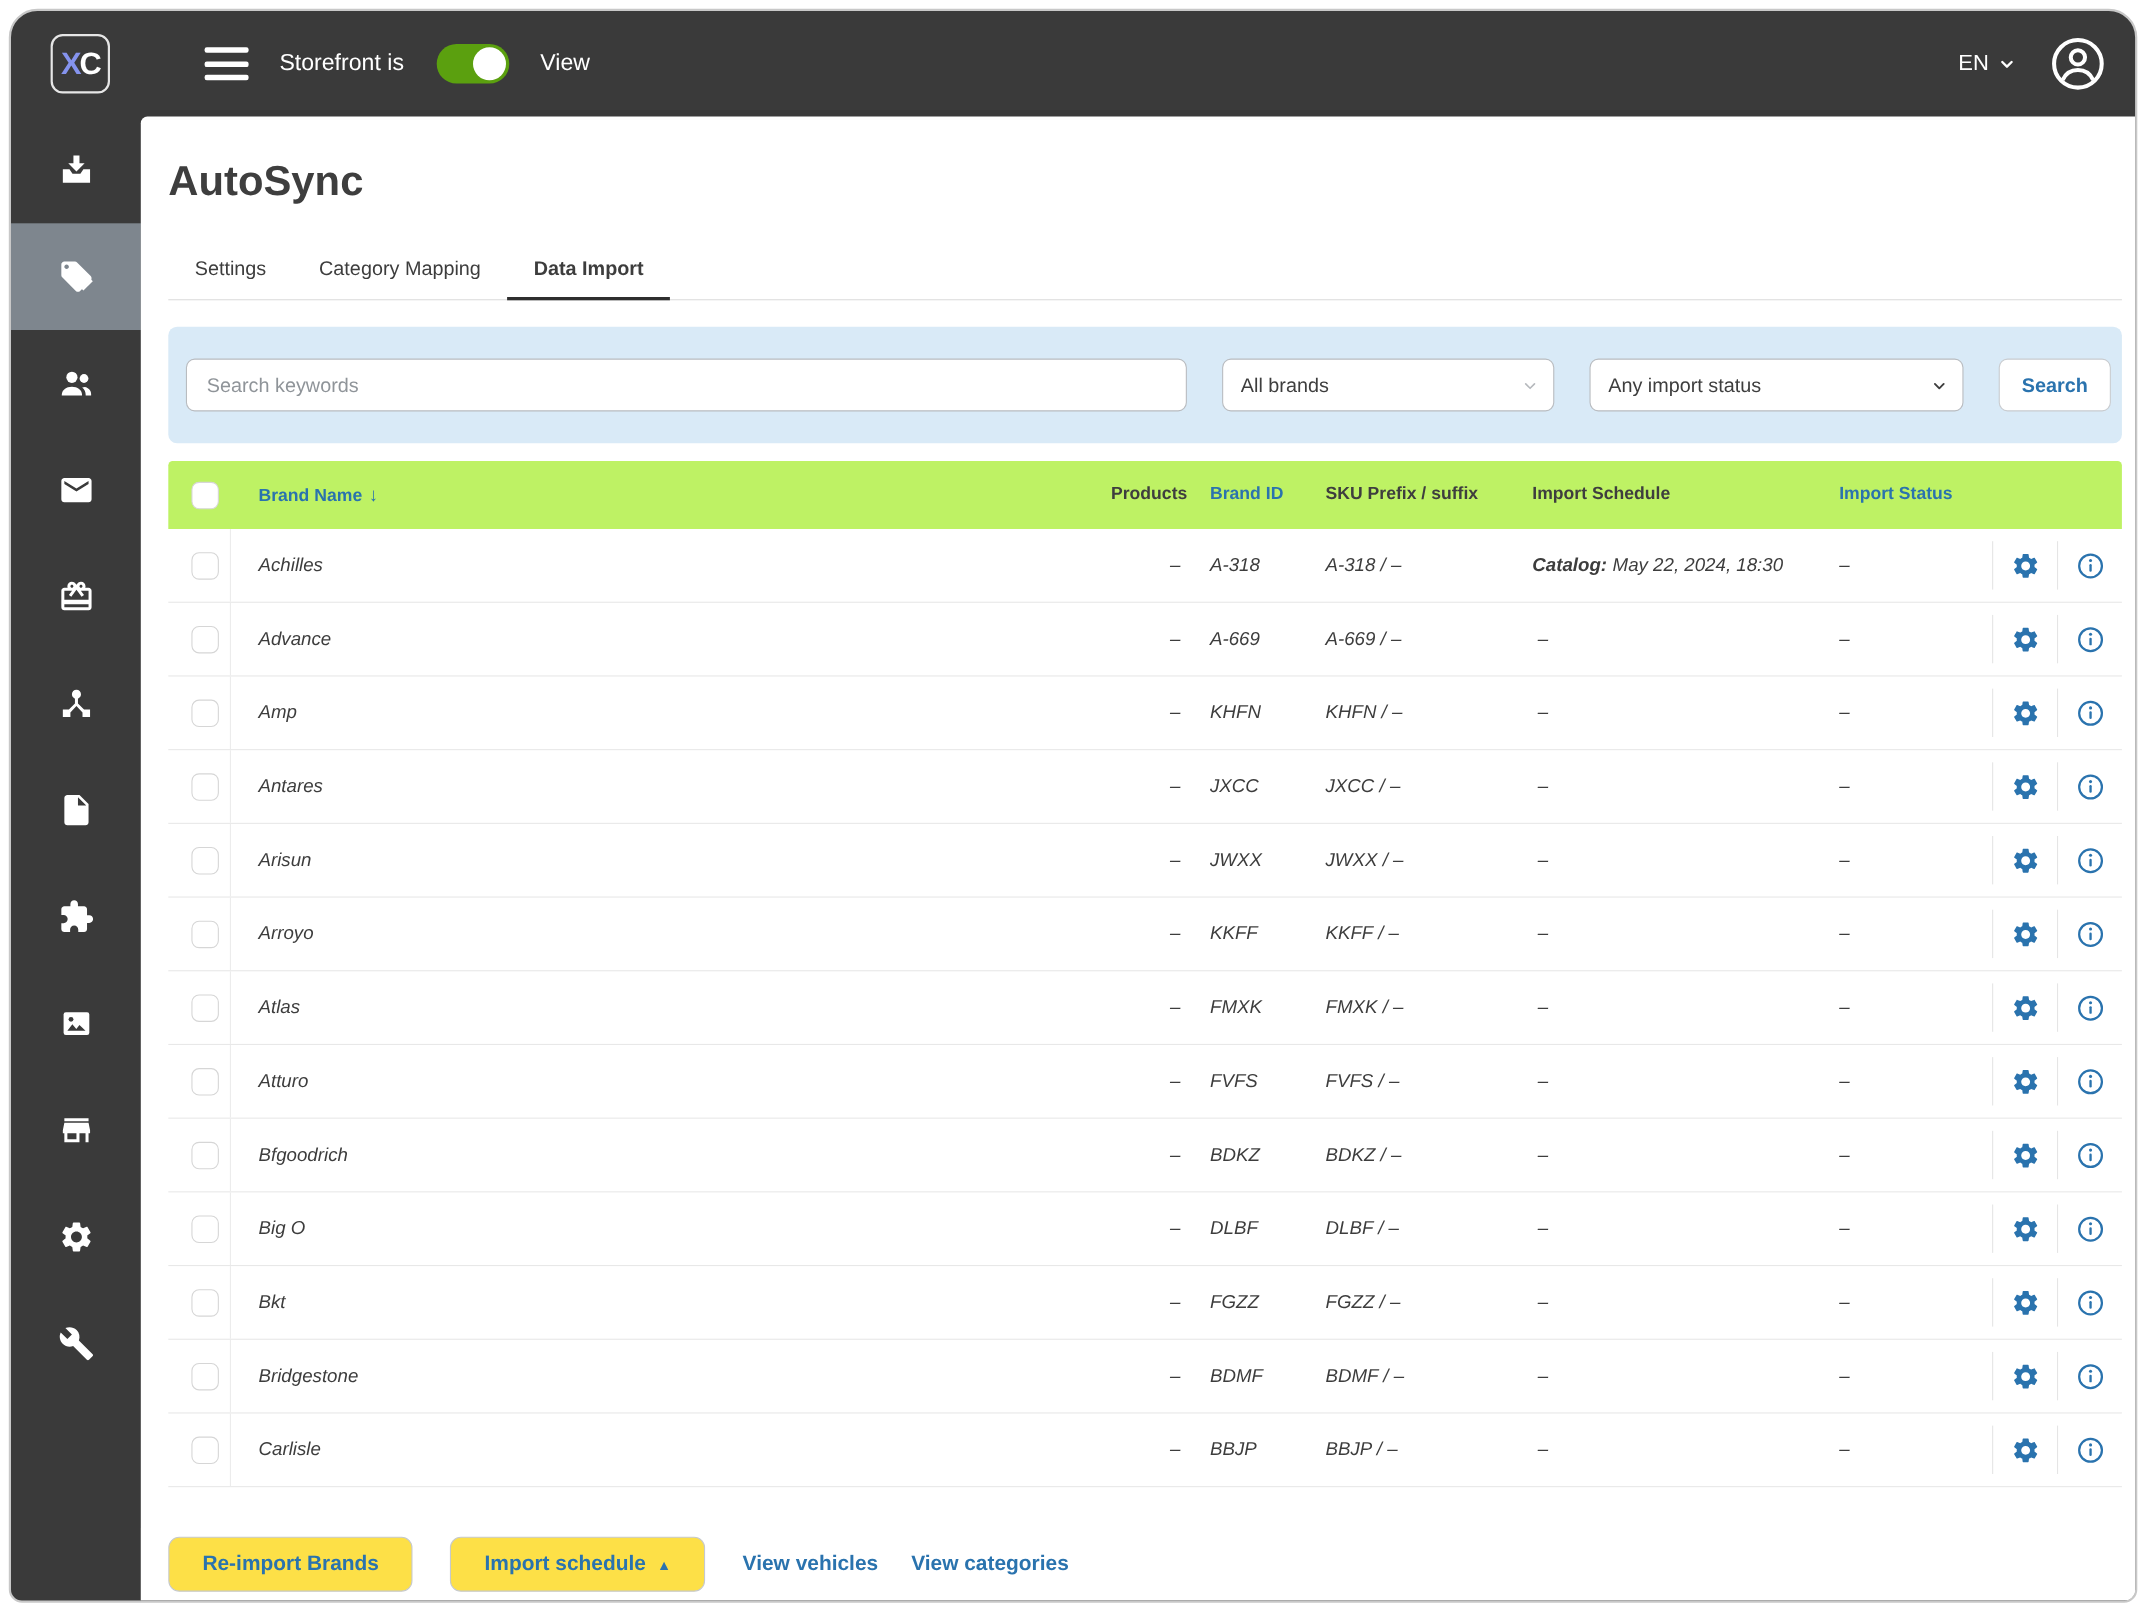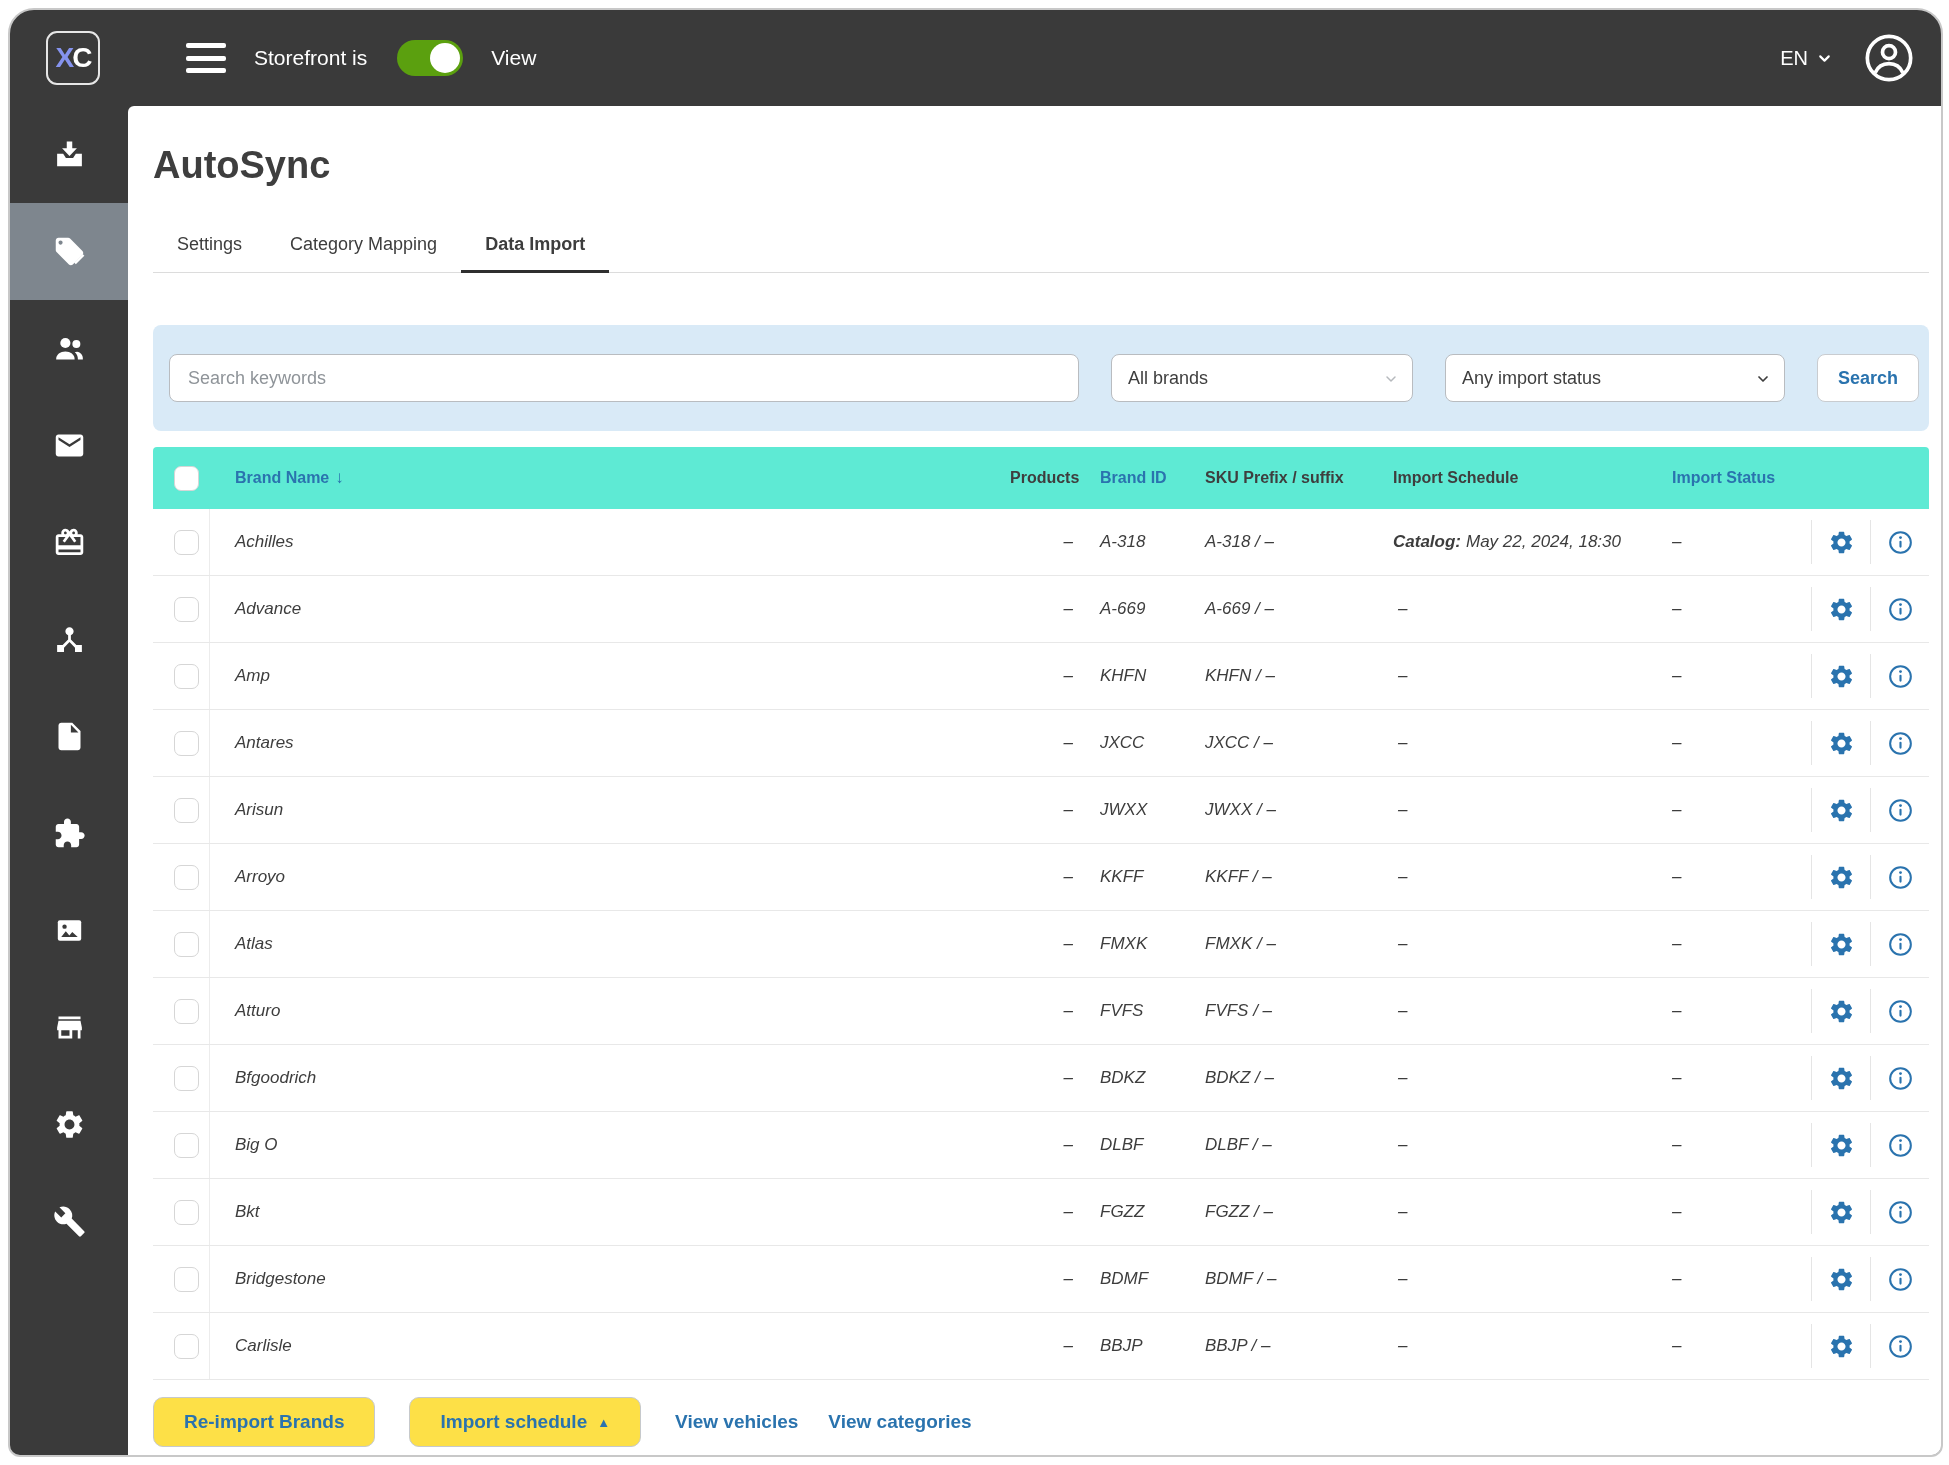--- a/index.html
+++ b/index.html
@@ -34,38 +34,38 @@
     overflow:hidden; padding:0 12px 0 25px; }
 
   .page-title { margin-top:38px; font-size:38px; font-weight:700; color:#3e3e3e; }
 
   
   .tabs { margin-top:32px; display:flex; border-bottom:1px solid #dcdcdc; }
   .tab { padding:15px 24px; font-size:18px; color:#3d3d3d; cursor:pointer; border-bottom:3px solid transparent; margin-bottom:-1px; }
   .tab.active { font-weight:700; border-bottom:3px solid #2f2f2f; }
 
   
-  .filterbar { margin-top:52px; height:106px; background:#d9eaf7; border-radius:8px;
+  .filterbar { margin-top:24px; height:106px; background:#d9eaf7; border-radius:8px;
     display:flex; align-items:center; padding:0 10px 0 16px; gap:32px; }
   .search-input { flex:1; height:48px; border:1px solid #b9bcc0; border-radius:8px; padding:0 18px;
     font-size:18px; color:#3e3e3e; background:#fff; font-family:"Liberation Sans", sans-serif; }
   .search-input::placeholder { color:#8f9499; }
   .select-wrap { position:relative; }
   .select-wrap select { appearance:none; -webkit-appearance:none; width:100%; height:48px; background:#fff;
     border:1px solid #b9bcc0; border-radius:8px; padding:0 40px 0 16px; font-size:18px; color:#3e3e3e;
     font-family:"Liberation Sans", sans-serif; cursor:pointer; }
   .select-wrap.w1 { width:302px; } .select-wrap.w2 { width:340px; }
   .select-wrap svg { position:absolute; right:14px; top:17px; width:16px; height:16px; pointer-events:none; }
   .search-button { width:102px; height:48px; background:#fff; border:1px solid #c9ccd0; border-radius:8px;
     font-size:18px; font-weight:700; color:#2a73ae; cursor:pointer; font-family:"Liberation Sans", sans-serif; }
 
   
   .table { margin-top:16px; }
   .thead, .trow { display:grid; grid-template-columns:57px 1fr 75px 120px 190px 275px 151px 118px; align-items:center; }
-  .thead { height:62px; background:#5eead4; border-radius:4px 4px 0 0; font-size:16px; font-weight:700; color:#3e3e3e; }
+  .thead { height:62px; background:#bef264; border-radius:4px 4px 0 0; font-size:16px; font-weight:700; color:#3e3e3e; }
   .thead .hlink { color:#2a73ae; cursor:pointer; }
   .sort-arrow { font-weight:400; margin-left:6px; font-size:17px; }
   .trow { height:67px; border-bottom:1px solid #e8e8e8; font-size:17px; color:#3d3d3d;font-style:italic; }
   .cell { padding-left:10px; }
   .c-check { display:flex; justify-content:center; align-self:stretch; align-items:center; }
   .trow .c-check { border-right:1px solid #ececec; }
   .checkbox { width:25px; height:25px; border:1px solid #d6d6d6; border-radius:7px; background:#fff; cursor:pointer; }
   .c-brand { padding-left:25px; }
   .c-products { text-align:right; padding-right:2px; }
   .c-id { padding-left:25px; }

